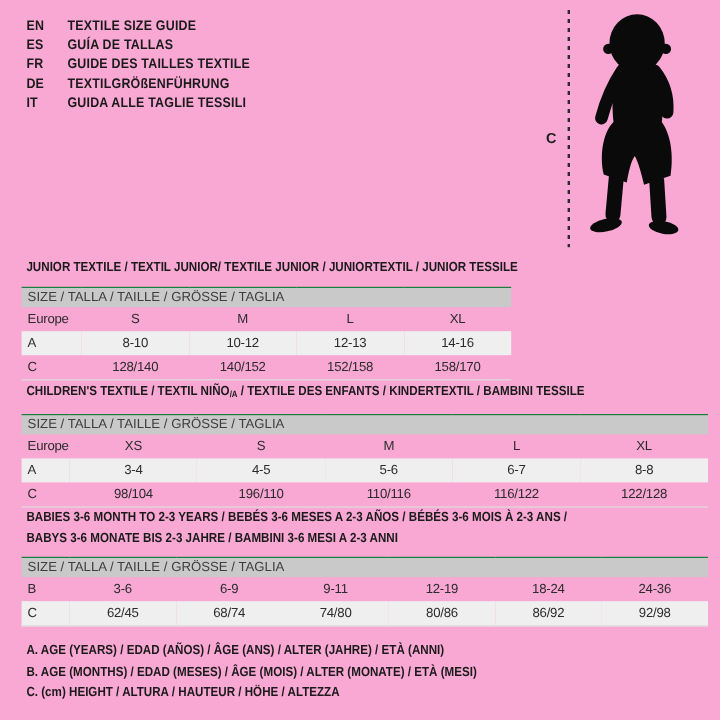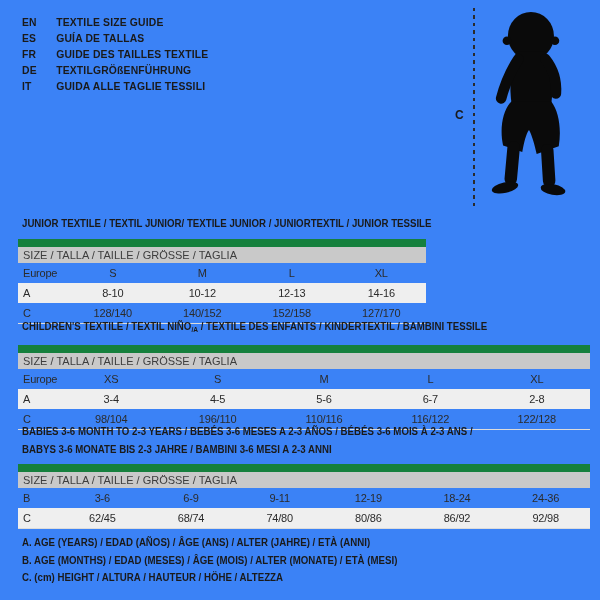--- a/index.html
+++ b/index.html
@@ -1,16 +1,16 @@
 <!DOCTYPE html>
 <html><head>
 <meta charset="utf-8">
 <style>
   html,body{margin:0;padding:0;background:#fff;}
-  .page{position:relative;width:600px;height:600px;background:#3b82f6;overflow:hidden;
+  .page{position:relative;width:600px;height:600px;background:#f9a8d4;overflow:hidden;
         font-family:"Liberation Sans",sans-serif;color:#1a1a1a;}
 
   
   .langs{position:absolute;left:22px;top:14px;transform:scaleX(0.9);transform-origin:left top;}
   .lang-row{display:flex;line-height:16px;font-size:11.5px;font-weight:bold;letter-spacing:0.2px;}
   .lang-code{width:38px;flex:none;}
 
   
   .height-line{position:absolute;left:473px;top:8px;width:2px;height:198px;
     background:repeating-linear-gradient(to bottom,#2b2b2b 0 3.5px,transparent 3.5px 7.5px);}
@@ -26,21 +26,21 @@
   .subscript{font-size:7.5px;vertical-align:-2px;}
 
   
   .size-table{position:absolute;border-collapse:collapse;table-layout:fixed;
     font-size:11px;letter-spacing:-0.2px;color:#2b2b2b;}
   .tbl1{left:18px;top:239px;width:408px;}
   .tbl2{left:18px;top:345px;width:572px;}
   .tbl3{left:18px;top:464px;width:572px;}
   .size-table td{padding:0;vertical-align:middle;text-align:center;height:20px;}
   .size-table td.lbl{text-align:left;padding-left:5px;}
-  .size-table tr.bar td{background:#c9c9c9;border-top:8px solid #15803d;color:#3d3d3d;
+  .size-table tr.bar td{background:#c9c9c9;border-top:1px solid #15803d;color:#3d3d3d;
     text-align:left;padding-left:5px;height:16px;letter-spacing:0;}
   .size-table tr.shaded td{background:#efefef;}
   .size-table tr.last td{border-bottom:1px solid #dcdcdc;}
 
   
   .notes{position:absolute;left:22px;top:534px;font-size:11px;font-weight:bold;
     line-height:17.5px;transform:scaleX(0.88);transform-origin:left top;white-space:nowrap;}
 </style>
 </head>
 <body>
@@ -113,21 +113,21 @@
       <td>8-10</td>
       <td>10-12</td>
       <td>12-13</td>
       <td>14-16</td>
     </tr>
     <tr class="last">
       <td class="lbl">C</td>
       <td>128/140</td>
       <td>140/152</td>
       <td>152/158</td>
-      <td>127/170</td>
+      <td>158/170</td>
     </tr>
   </tbody>
     </table>
 
   <div class="tbl-title t2-title">
     <span>CHILDREN'S TEXTILE / TEXTIL NIÑO</span><span class="subscript">/A</span><span> / TEXTILE DES ENFANTS / KINDERTEXTIL / BAMBINI TESSILE</span>
   </div>
   <table class="size-table tbl2">
     <colgroup>
         <col style="width:40px">
@@ -148,21 +148,21 @@
       <td>M</td>
       <td>L</td>
       <td>XL</td>
     </tr>
     <tr class="shaded">
       <td class="lbl">A</td>
       <td>3-4</td>
       <td>4-5</td>
       <td>5-6</td>
       <td>6-7</td>
-      <td>2-8</td>
+      <td>8-8</td>
     </tr>
     <tr class="last">
       <td class="lbl">C</td>
       <td>98/104</td>
       <td>196/110</td>
       <td>110/116</td>
       <td>116/122</td>
       <td>122/128</td>
     </tr>
   </tbody>

